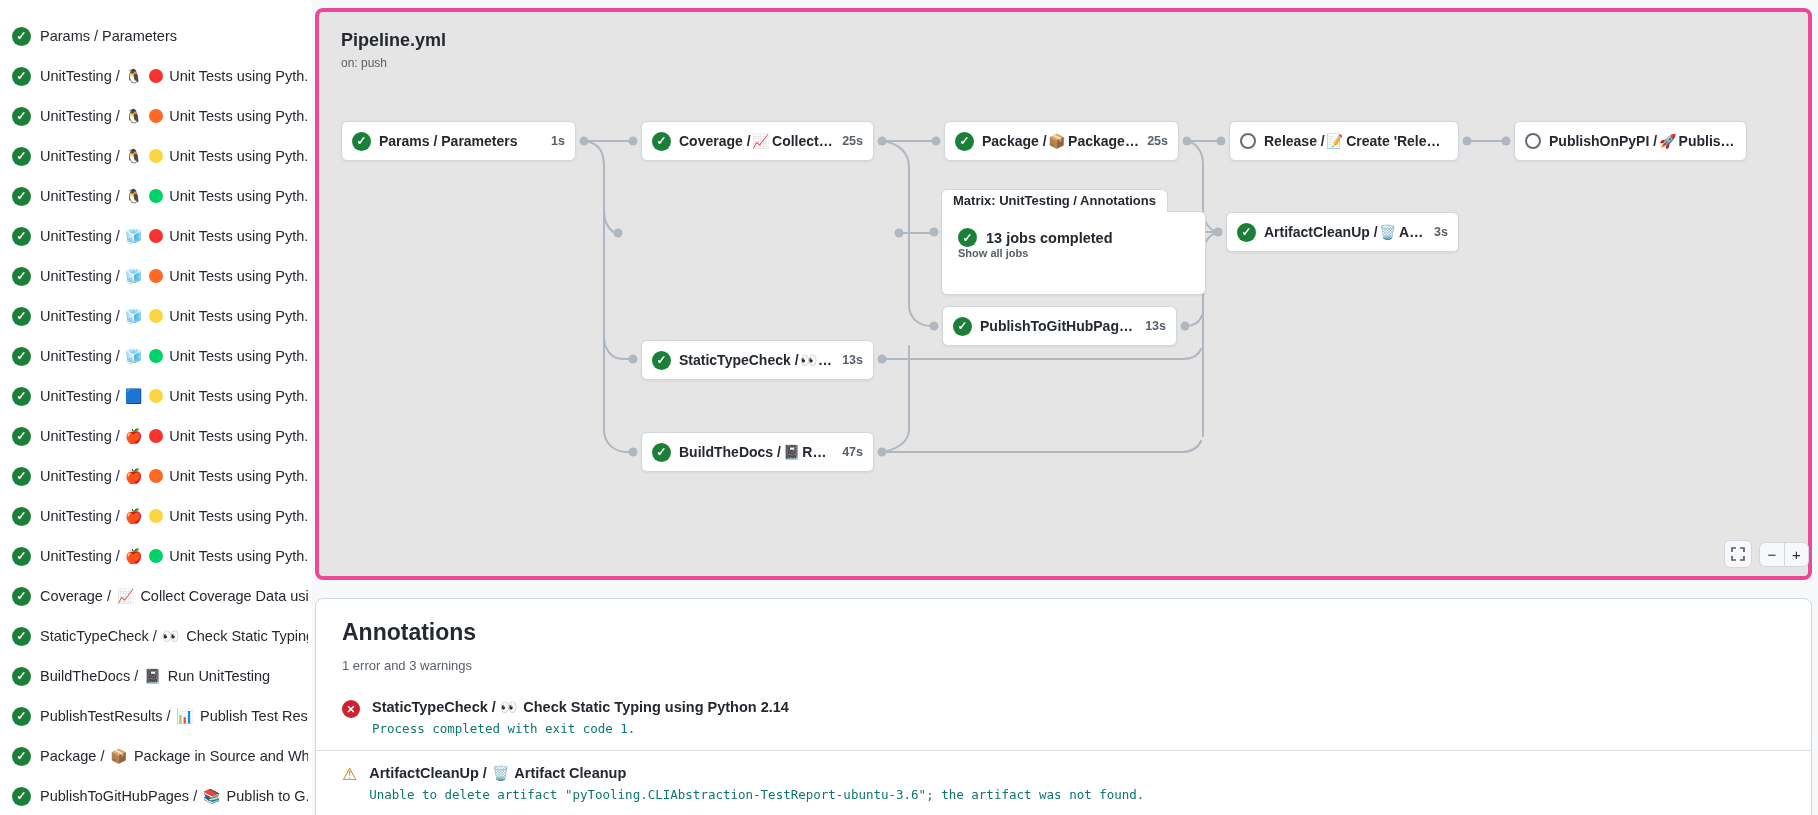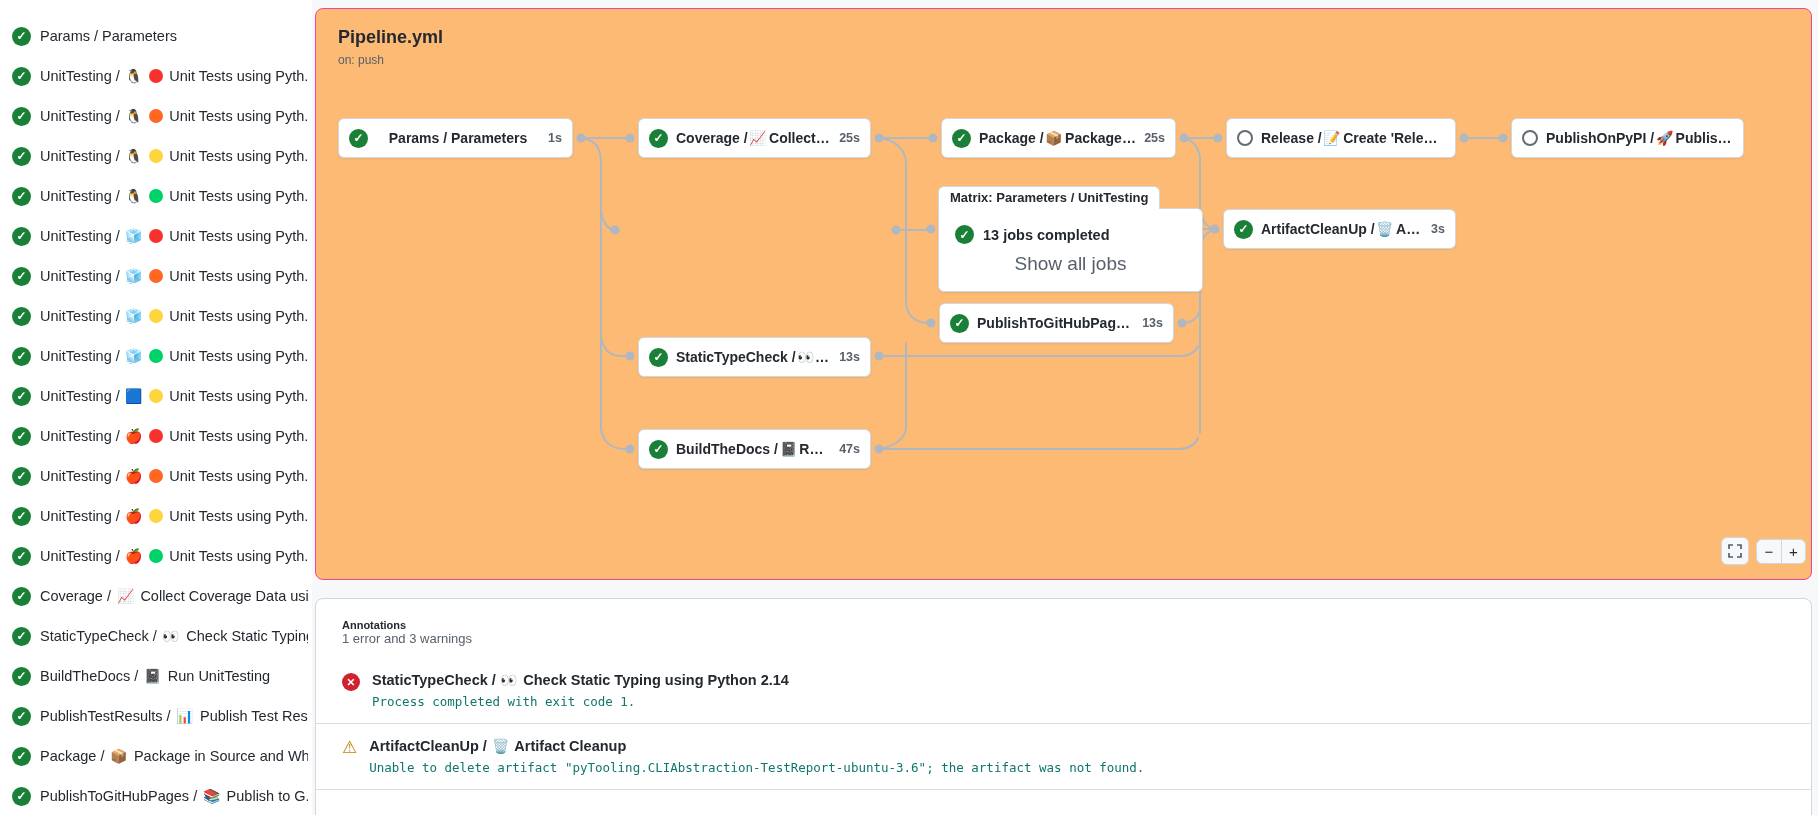--- a/index.html
+++ b/index.html
@@ -9,51 +9,51 @@
 
   
   .sidebar { position:absolute; left:0; top:0; width:312px; height:815px; background:#ffffff; padding-top:16px; overflow:hidden; }
   .side-item { height:40px; display:flex; align-items:center; gap:9px; padding:0 4px 0 12px; cursor:pointer; white-space:nowrap; overflow:hidden; }
   .side-label { font-size:14.5px; color:#24292f; white-space:nowrap; overflow:hidden; display:flex; align-items:center; gap:6px; }
   .check { width:19px; height:19px; min-width:19px; border-radius:50%; background:#1a7f37; color:#fff; font-size:12px; font-weight:bold; display:flex; align-items:center; justify-content:center; }
   .pydot { width:14px; height:14px; min-width:14px; border-radius:50%; display:inline-block; }
   .emoji { font-family:"DejaVu Sans", sans-serif; font-size:14px; }
 
   
-  .graph-panel { position:absolute; left:315px; top:8px; width:1497px; height:572px; background:#fdba74; border:1px solid #ec4899; border-radius:8px;text-align:center; }
+  .graph-panel { position:absolute; left:315px; top:8px; width:1497px; height:572px; background:#e5e5e5; border:4px solid #ec4899; border-radius:8px; }
   .graph-title { position:absolute; left:22px; top:18px; font-size:18px; font-weight:bold; color:#24292f; }
   .graph-trigger { position:absolute; left:22px; top:44px; font-size:12px; color:#57606a; }
   .edges { position:absolute; left:0; top:0; width:1497px; height:572px; }
 
   .node { position:absolute; height:40px; background:#fff; border:1px solid #d0d7de; border-radius:6px; box-shadow:0 1px 2px rgba(31,35,40,.08); display:flex; align-items:center; gap:8px; padding:0 10px; cursor:pointer; }
   .node-label { flex:1; font-size:14px; font-weight:600; color:#24292f; white-space:nowrap; overflow:hidden; text-overflow:ellipsis; }
   .node-label .emoji { font-weight:400; margin:0 2px; }
   .node-duration { font-size:12.5px; color:#57606a; font-weight:700; }
   .skip-circle { width:16px; height:16px; min-width:16px; border-radius:50%; border:2px solid #636c76; background:transparent; }
   .node .check { width:19px; height:19px; min-width:19px; }
 
   
   .matrix-ghost { position:absolute; left:814px; top:181px; width:16px; height:18px; background:#eef1f5; border:1px solid #d0d7de; border-bottom:none; border-radius:4px 4px 0 0; }
   .matrix-tab { position:absolute; left:622px; top:177px; height:23px; background:#fff; border:1px solid #d0d7de; border-bottom:none; border-radius:6px 6px 0 0; padding:3px 11px; font-size:13px; font-weight:bold; color:#24292f; z-index:2; white-space:nowrap; }
   .matrix-body { position:absolute; left:622px; top:199px; width:265px; height:84px; background:#fff; border:1px solid #d0d7de; border-radius:0 6px 6px 6px; box-shadow:0 1px 2px rgba(31,35,40,.08); z-index:1; padding:16px 16px 0 16px; }
   .matrix-row { display:flex; align-items:center; gap:9px; font-size:14.5px; font-weight:600; color:#24292f; }
-  .matrix-link { margin-top:9px; font-size:19px; color:#57606a; cursor:pointer; }
+  .matrix-link { font-size:11px; color:#57606a; cursor:pointer;font-weight:bold; }
 
   
   .ctl-fullscreen { position:absolute; left:1405px; top:528px; width:28px; height:28px; background:#f6f8fa; border:1px solid #d0d7de; border-radius:6px; display:flex; align-items:center; justify-content:center; cursor:pointer; }
   .zoom-group { position:absolute; left:1440px; top:530px; display:flex; }
   .zoom-btn { width:25px; height:25px; background:#f6f8fa; border:1px solid #d0d7de; display:flex; align-items:center; justify-content:center; font-size:15px; color:#24292f; cursor:pointer; }
   .zoom-btn.out { border-radius:6px 0 0 6px; border-right:none; }
   .zoom-btn.in { border-radius:0 6px 6px 0; }
 
   
   .annotations { position:absolute; left:315px; top:598px; width:1497px; height:230px; background:#fff; border:1px solid #d0d7de; border-radius:8px; }
   .ann-header { padding:20px 26px 12px 26px; }
-  .ann-title { font-size:11px; font-weight:bold; color:#24292f; }
-  .ann-sub { margin-top:0; font-size:13px; color:#57606a; }
+  .ann-title { font-size:23px; font-weight:bold; color:#24292f; }
+  .ann-sub { margin-top:12px; font-size:13px; color:#57606a; }
   .ann-item { display:flex; gap:12px; padding:14px 26px; }
   .ann-item + .ann-item { border-top:1px solid #d8dee4; }
   .ann-divider { border-top:1px solid #d8dee4; height:12px; }
   .ann-icon-error { width:18px; height:18px; min-width:18px; border-radius:50%; background:#cf222e; color:#fff; font-size:10.5px; font-weight:bold; display:flex; align-items:center; justify-content:center; margin-top:1px; }
   .ann-icon-warning { color:#bf8700; font-size:17px; line-height:1; margin-top:1px; font-family:"DejaVu Sans", sans-serif; }
   .ann-body { flex:1; }
   .ann-item-title { font-size:14.5px; font-weight:bold; color:#24292f; cursor:pointer; display:flex; align-items:center; gap:5px; }
   .ann-msg { margin-top:6px; font-family:"DejaVu Sans Mono", monospace; font-size:12.5px; color:#0f766e; }
 </style>
 </head>
@@ -284,21 +284,21 @@
         <circle cx="615" cy="314" r="4.5"></circle>
           <circle cx="866" cy="314" r="4.5"></circle>
         <circle cx="314" cy="347" r="4.5"></circle>
           <circle cx="563" cy="347" r="4.5"></circle>
         <circle cx="314" cy="440" r="4.5"></circle>
           <circle cx="563" cy="440" r="4.5"></circle>
       </g>
     </svg>
 
     <div class="matrix-ghost"></div>
-    <div class="matrix-tab">Matrix: Parameters / UnitTesting</div>
+    <div class="matrix-tab">Matrix: UnitTesting / Annotations</div>
     <div class="matrix-body">
       <div class="matrix-row">
         <span class="check">✓</span>
         <span>13 jobs completed</span>
       </div>
       <div class="matrix-link">Show all jobs</div>
     </div>
 
     <div class="ctl-fullscreen">
       <svg width="14" height="14" viewBox="0 0 14 14">

